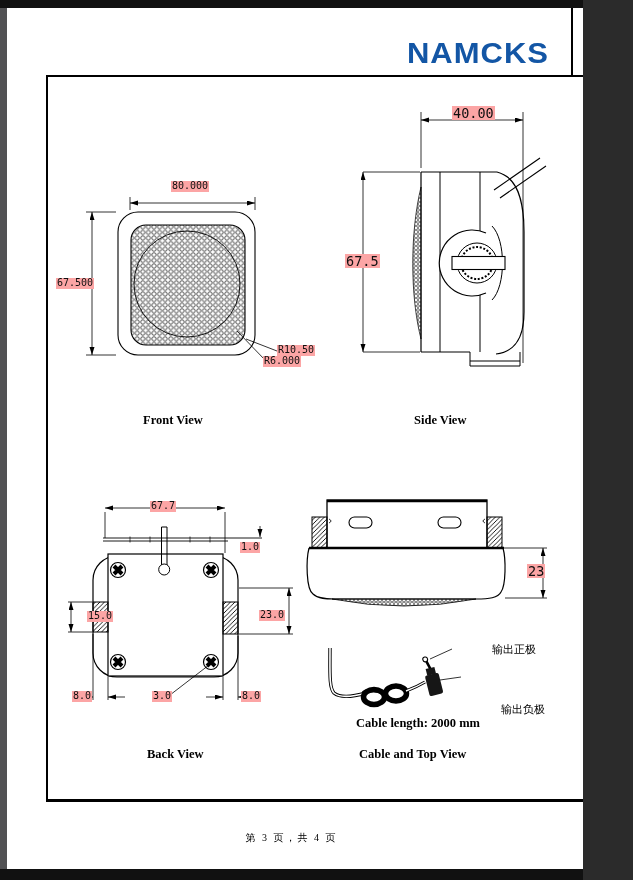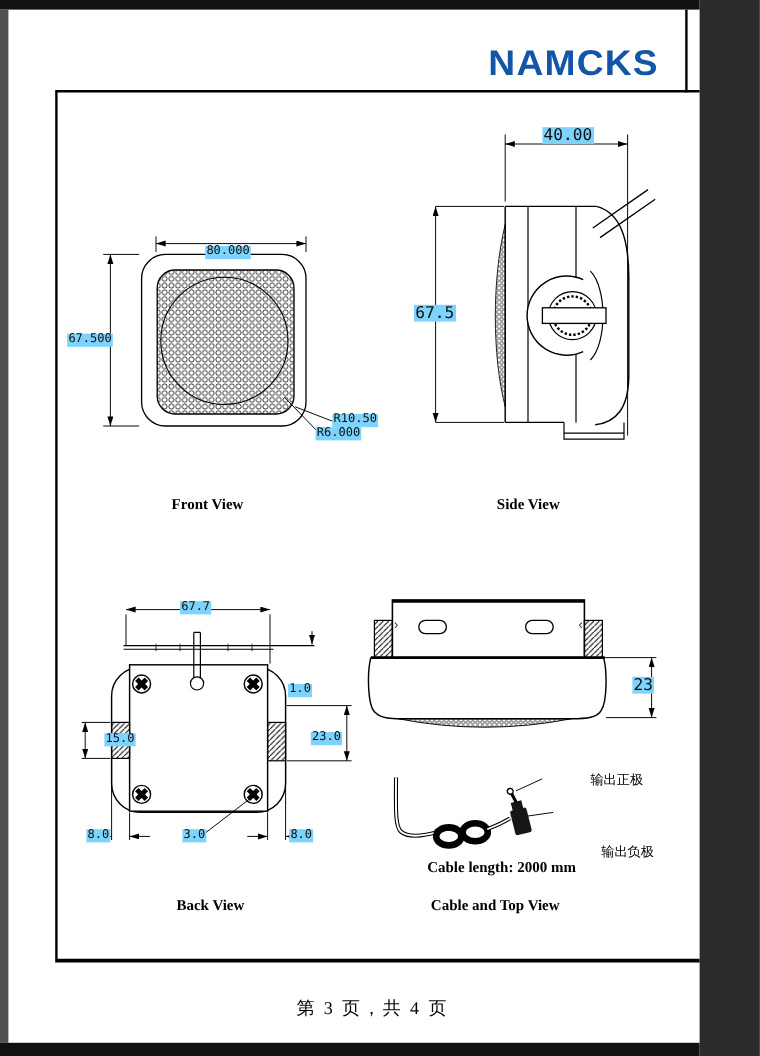--- a/index.html
+++ b/index.html
@@ -11,27 +11,27 @@
   .strip-right{position:absolute;left:625px;top:8px;width:8px;height:861px;background:#59595b;}
   .scanline{position:absolute;left:571px;top:8px;width:2px;height:69px;background:#000;}
   .logo{position:absolute;right:34px;top:35px;font-size:31px;font-weight:800;letter-spacing:1px;
         color:#1356A5;font-family:"Liberation Sans",sans-serif;transform:scaleY(.96);}
   .frame{position:absolute;left:46px;top:75px;width:536px;height:722px;
          border:2px solid #000;border-bottom-width:3px;}
   .doc-title{position:absolute;left:51px;top:78px;font-family:"Liberation Serif",serif;
              font-weight:bold;font-size:12px;white-space:pre;}
   .vlabel{position:absolute;font-family:"Liberation Serif",serif;font-weight:bold;font-size:12.5px;}
   .dim{position:absolute;font-family:"DejaVu Sans Mono",monospace;font-size:10px;line-height:1.05;
-       color:#101010;background:#7dd3fc;padding:0 1px;white-space:nowrap;}
+       color:#101010;background:#fca5a5;padding:0 1px;white-space:nowrap;}
   .dim.lg{font-size:13.5px;}
   .cjk{position:absolute;font-family:"Liberation Serif",serif;font-size:11px;background:#fff;
        white-space:nowrap;padding-left:40px;}
   .note{position:absolute;font-family:"Liberation Serif",serif;font-weight:bold;font-size:12.5px;}
   .footer{position:absolute;left:50%;transform:translateX(-50%);top:831px;
-          font-family:"Liberation Serif",serif;font-size:15px;letter-spacing:2px;white-space:pre;margin-left:19px;}
+          font-family:"Liberation Serif",serif;font-size:10px;letter-spacing:2px;white-space:pre;}
   svg{position:absolute;left:0;top:0;}
 </style>
 </head>
 <body>
 
 <div class="page">
   <div class="bar-top"></div>
   <div class="strip-left"></div>
   <div class="strip-right"></div>
   <div class="bar-bottom"></div>
@@ -154,30 +154,30 @@
       <g transform="translate(434,684) rotate(-14)">
         <rect x="-7" y="-10" width="14" height="21" rx="2" fill="#161616"></rect>
         <rect x="-4.5" y="-16.5" width="9" height="7" fill="#161616"></rect>
         <line x1="0" y1="-16" x2="-2" y2="-24" stroke="#000" stroke-width="2.6"></line>
         <circle cx="-2.6" cy="-26" r="2.4" fill="#fff" stroke="#000" stroke-width="1.1"></circle>
       </g>
       <path d="M430,659 L452,649 M440,680 L461,677" stroke="#000" stroke-width="0.8"></path>
     </g>
   </svg>
 
-  <span class="dim" style="left:171px;top:205px;text-align:right;">80.000</span>
+  <span class="dim" style="left:171px;top:181px;text-align:right;">80.000</span>
   <span class="dim" style="left:56px;top:278px;">67.500</span>
   <span class="dim" style="left:277px;top:345px;">R10.50</span>
   <span class="dim" style="left:263px;top:356px;">R6.000</span>
 
   <span class="dim lg" style="left:452px;top:106px;">40.00</span>
   <span class="dim lg" style="left:345px;top:254px;">67.5</span>
 
   <span class="dim" style="left:150px;top:501px;">67.7</span>
-  <span class="dim" style="left:240px;top:542px;margin-top:28px;">1.0</span>
+  <span class="dim" style="left:240px;top:542px;">1.0</span>
   <span class="dim" style="left:55px;top:611px;margin-left:32px;">15.0</span>
   <span class="dim" style="left:259px;top:610px;">23.0</span>
   <span class="dim" style="left:72px;top:691px;">8.0</span>
   <span class="dim" style="left:152px;top:691px;">3.0</span>
   <span class="dim" style="left:241px;top:691px;">8.0</span>
 
   <span class="dim lg" style="left:527px;top:564px;">23</span>
 
   <span class="cjk" style="left:452px;top:642px;">输出正极</span>
   <span class="cjk" style="left:461px;top:702px;">输出负极</span>

